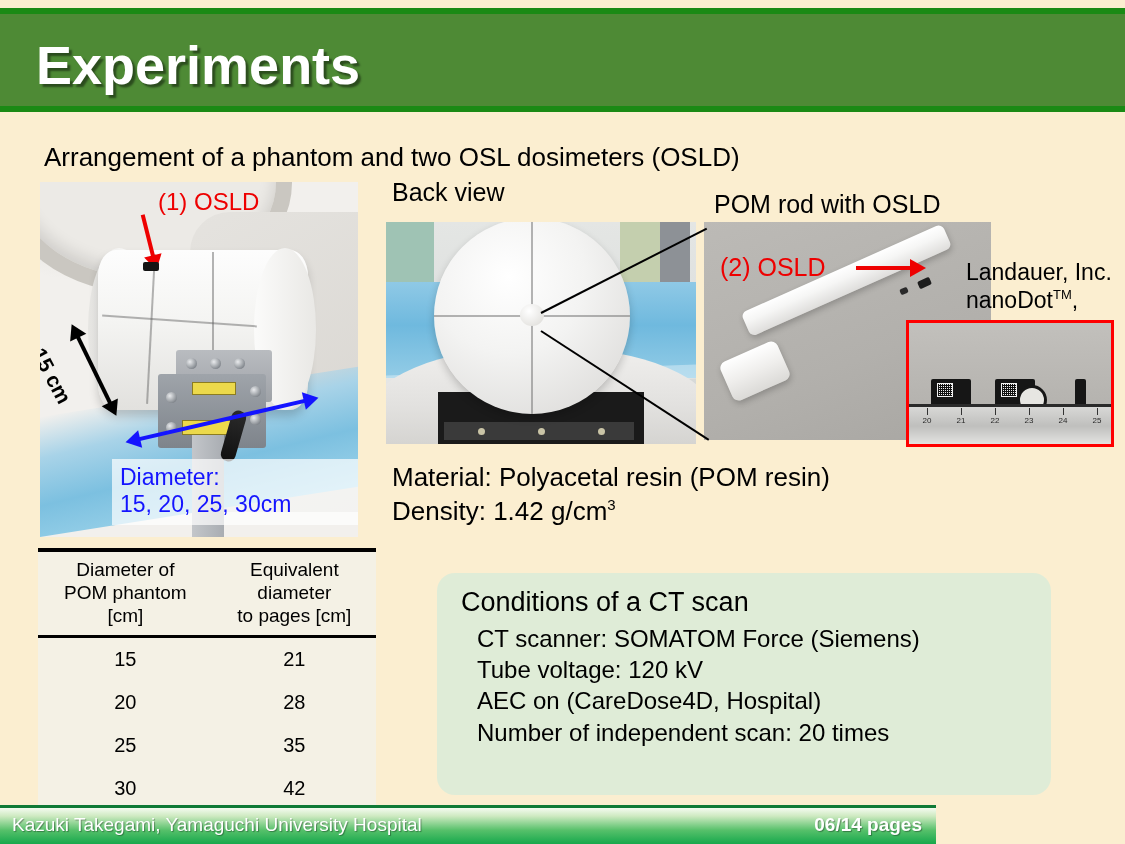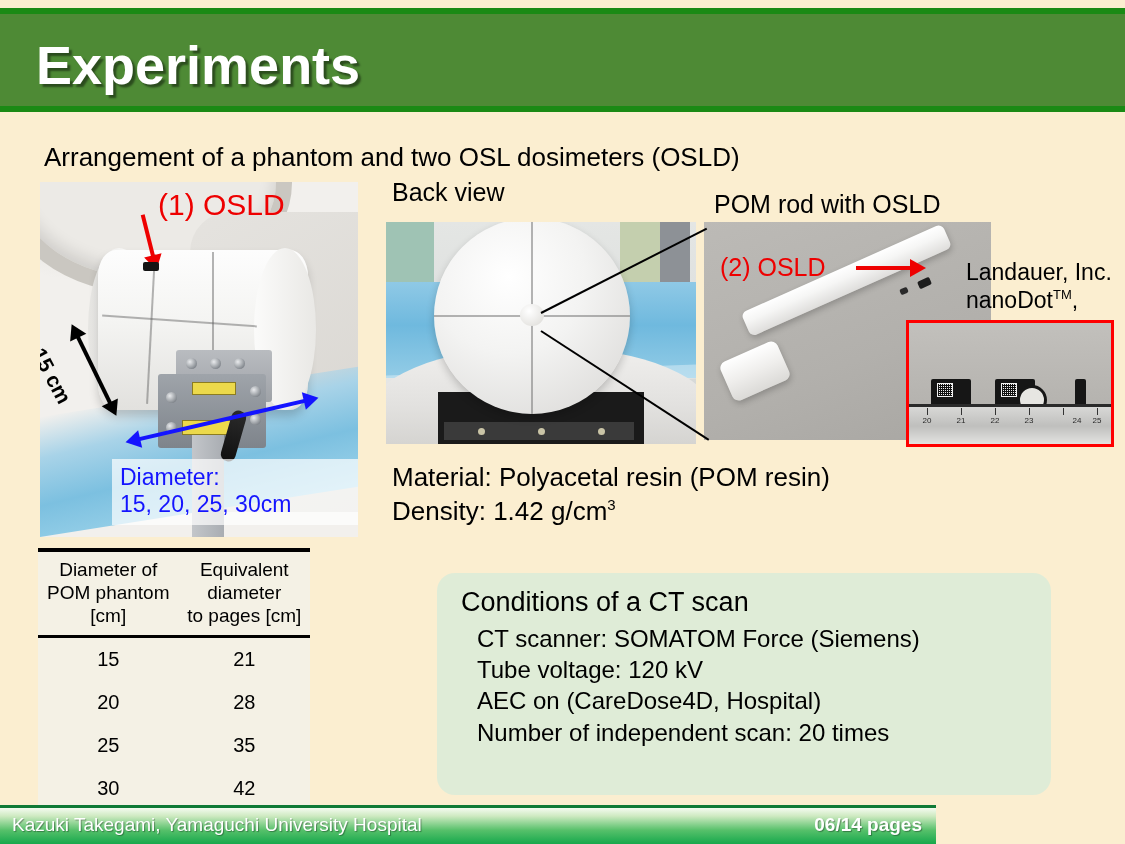--- a/index.html
+++ b/index.html
@@ -224,21 +224,21 @@
   #osld1-chip {
     position: absolute;
     left: 103px; top: 80px;
     width: 16px; height: 9px;
     background: #141414;
     border-radius: 2px;
   }
   #label-osld1 {
     position: absolute;
     left: 118px; top: 6px;
-    font-size: 30px;
+    font-size: 24px;
     color: #ee0000;
     white-space: nowrap;
   }
   #diameter-box {
     position: absolute;
     left: 72px; bottom: 12px;
     width: 287px;
     padding: 5px 8px 7px 8px;
     background: rgba(255,255,255,.70);
     box-sizing: border-box;
@@ -493,21 +493,21 @@
     color: #000;
     line-height: 1.32;
     white-space: nowrap;
   }
   #material-block sup { font-size: 15px; }
 
   
   #phantom-table {
     position: absolute;
     left: 38px; top: 548px;
-    width: 272px;
+    width: 338px;
     background: #f4f1e5;
     border-top: 4px solid #000;
     border-bottom: 4px solid #000;
     box-sizing: border-box;
   }
   #phantom-table table {
     border-collapse: collapse;
     width: 100%;
   }
   #phantom-table th {
@@ -679,21 +679,21 @@
       <div class="ph4-tick" style="left:18px;"></div>
       <div class="ph4-tick" style="left:52px;"></div>
       <div class="ph4-tick" style="left:86px;"></div>
       <div class="ph4-tick" style="left:120px;"></div>
       <div class="ph4-tick" style="left:154px;"></div>
       <div class="ph4-tick" style="left:188px;"></div>
       <div class="ph4-num" style="left:18px;">20</div>
       <div class="ph4-num" style="left:52px;">21</div>
       <div class="ph4-num" style="left:86px;">22</div>
       <div class="ph4-num" style="left:120px;">23</div>
-      <div class="ph4-num" style="left:154px;margin-left:14px;">24</div>
+      <div class="ph4-num" style="left:154px;">24</div>
       <div class="ph4-num" style="left:188px;">25</div>
     </div>
   </div>
 
   <div id="material-block">
     <div>Material: Polyacetal resin (POM resin)</div>
     <div><span>Density: 1.42 g/cm</span><sup>3</sup></div>
   </div>
 
   <div id="phantom-table">

